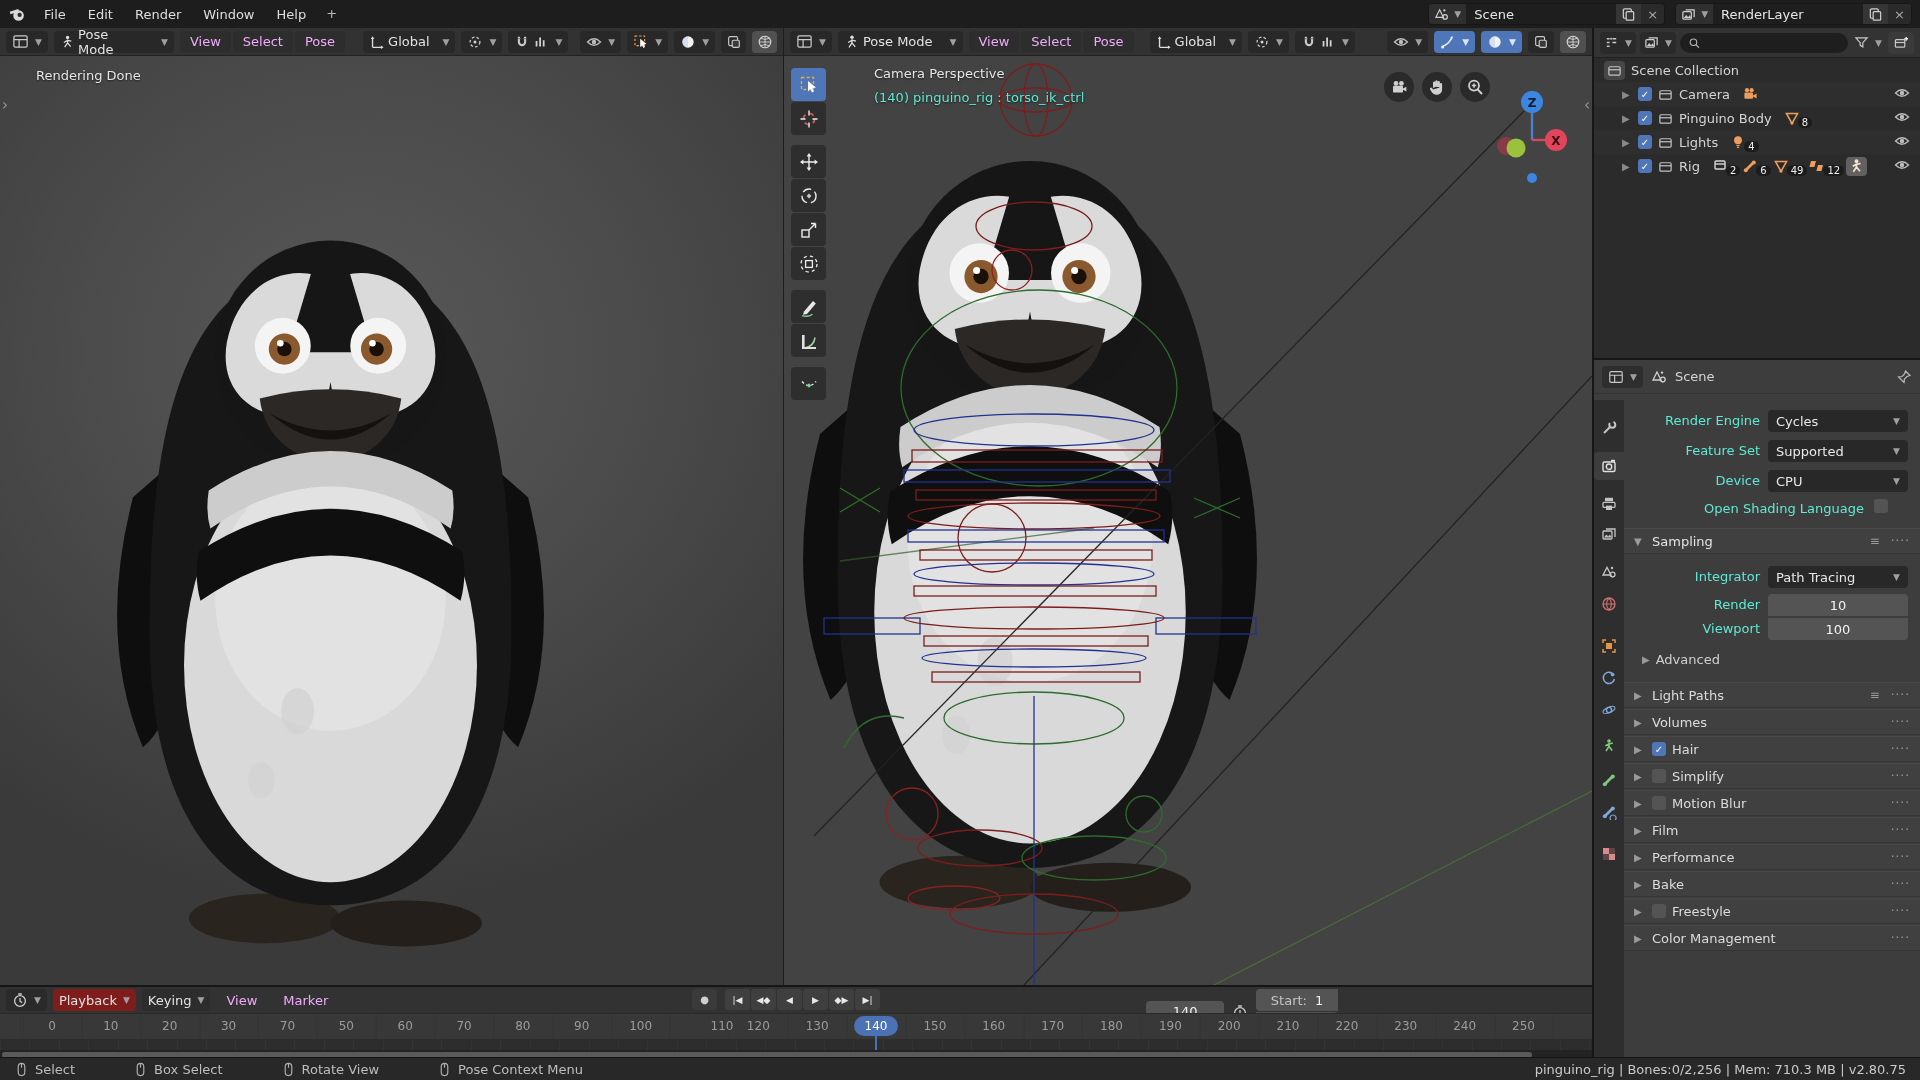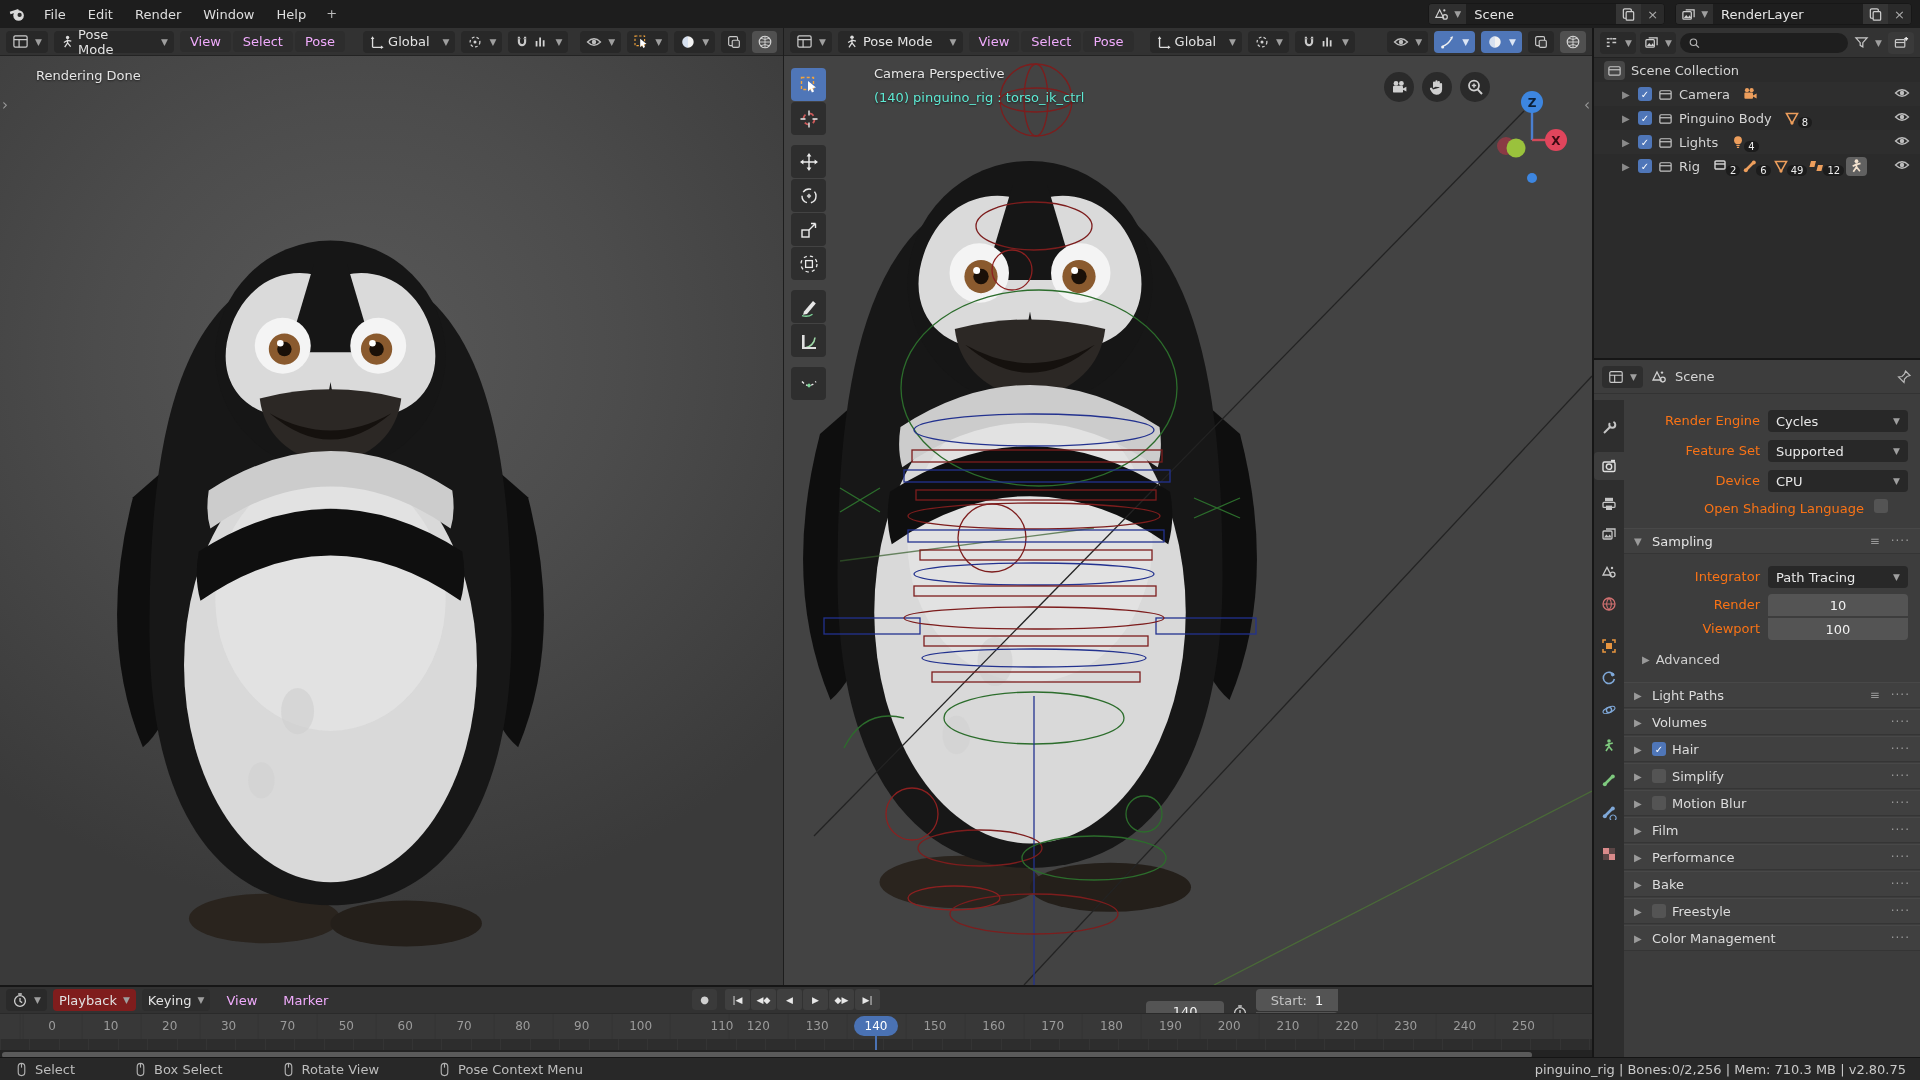--- a/index.html
+++ b/index.html
@@ -100,21 +100,21 @@
   #properties { position:absolute; left:0; top:330px; width:100%; bottom:0;
     background:#3d3d3d; border-top:2px solid #161616; }
   #prop-tabs { position:absolute; left:0; top:40px; width:30px; bottom:0; background:#2e2e2e; }
   .ptab { position:absolute; left:0; width:30px; height:28px; display:flex;
     align-items:center; justify-content:center; }
   .ptab.active { background:#3d3d3d; border-radius:4px 0 0 4px; }
   #prop-header { position:absolute; left:0; top:0; right:0; height:34px; background:#3d3d3d;
     display:flex; align-items:center; gap:8px; padding:0 8px; border-bottom:1px solid #333; }
   #prop-content { position:absolute; left:30px; top:34px; right:0; bottom:0; }
   .prow { position:absolute; left:8px; right:10px; height:24px; }
-  .plabel { position:absolute; left:0; width:128px; top:3px; text-align:right; color:#f97316; }
+  .plabel { position:absolute; left:0; width:128px; top:3px; text-align:right; color:#5eead4; }
   .pfield { position:absolute; left:136px; right:2px; top:0; height:22px; background:#282828;
     border-radius:4px; display:flex; align-items:center; padding:0 8px; color:#e8e8e8; }
   .pfield .dd { margin-left:auto; }
   .numfield { background:#545454; border-radius:4px; height:22px; display:flex;
     align-items:center; justify-content:center; color:#f2f2f2; }
   .pnum { position:absolute; left:136px; right:2px; top:0; }
   .phead { position:absolute; left:0; right:0; height:26px; display:flex; align-items:center;
     gap:6px; padding:0 10px; color:#e3e3e3; background:#404040; border-top:1px solid #484848;
     border-bottom:1px solid #353535; }
   .phead .tri, .psec .tri { color:#9a9a9a; font-size:10px; width:12px; }

